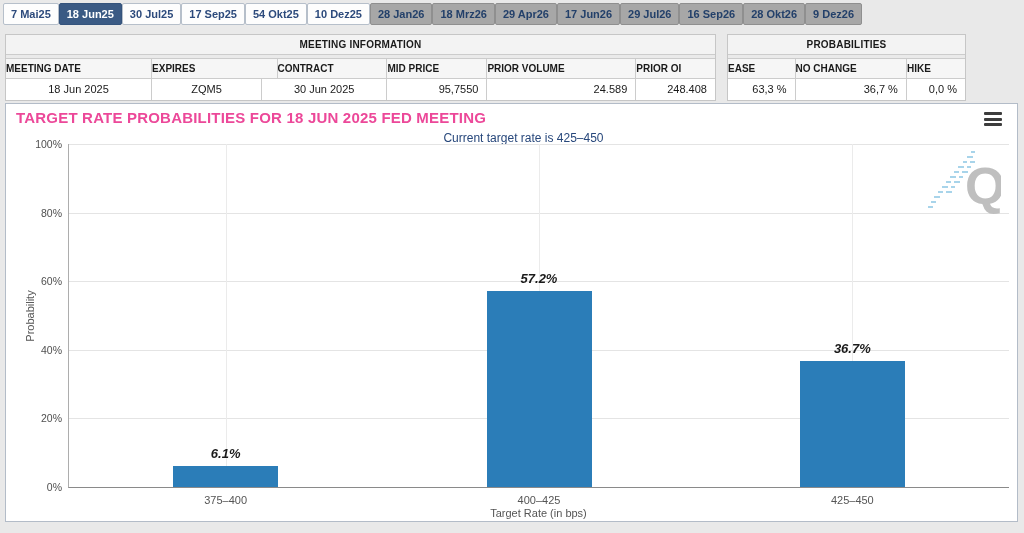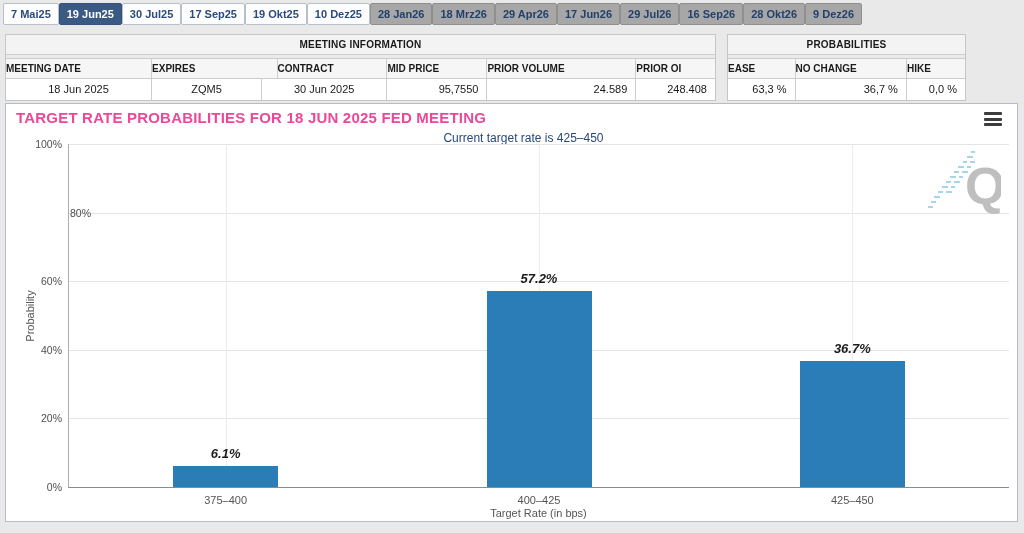--- a/index.html
+++ b/index.html
@@ -142,24 +142,24 @@
     text-align: center;
     font-size: 11px; color: #555555;
   }
   .watermark { position: absolute; top: 42px; right: 16px; width: 76px; height: 70px; }
 </style>
 </head>
 <body>
 
 <div class="tabbar">
   <div class="tab">7 Mai25</div>
-  <div class="tab active">19 Jun25</div>
+  <div class="tab active">18 Jun25</div>
   <div class="tab">30 Jul25</div>
   <div class="tab">17 Sep25</div>
-  <div class="tab">19 Okt25</div>
+  <div class="tab">54 Okt25</div>
   <div class="tab">10 Dez25</div>
   <div class="tab far">28 Jan26</div>
   <div class="tab far">18 Mrz26</div>
   <div class="tab far">29 Apr26</div>
   <div class="tab far">17 Jun26</div>
   <div class="tab far">29 Jul26</div>
   <div class="tab far">16 Sep26</div>
   <div class="tab far">28 Okt26</div>
   <div class="tab far">9 Dez26</div>
 </div>
@@ -217,21 +217,21 @@
 
   <div class="plot">
       <div class="ytick" style="top: 100%;">0%</div>
       <div class="hgrid" style="top: 80%;"></div>
       <div class="ytick" style="top: 80%;">20%</div>
       <div class="hgrid" style="top: 60%;"></div>
       <div class="ytick" style="top: 60%;">40%</div>
       <div class="hgrid" style="top: 40%;"></div>
       <div class="ytick" style="top: 40%;">60%</div>
       <div class="hgrid" style="top: 20%;"></div>
-      <div class="ytick" style="top: 20%; margin-left: 29px;">80%</div>
+      <div class="ytick" style="top: 20%;">80%</div>
       <div class="hgrid" style="top: 0%;"></div>
       <div class="ytick" style="top: 0%;">100%</div>
       <div class="vgrid" style="left: 16.6667%;"></div>
       <div class="bar" style="left: calc(16.6667% - 52.5px); width: 105px; height: 6.1%; background: rgb(43, 125, 184);"></div>
       <div class="bar-label" style="left: 16.6667%; bottom: calc(6.1% + 5px);">6.1%</div>
       <div class="cat-label" style="left: 16.6667%;">375–400</div>
       <div class="vgrid" style="left: 50%;"></div>
       <div class="bar" style="left: calc(50% - 52.5px); width: 105px; height: 57.2%; background: rgb(43, 125, 184);"></div>
       <div class="bar-label" style="left: 50%; bottom: calc(57.2% + 5px);">57.2%</div>
       <div class="cat-label" style="left: 50%;">400–425</div>

